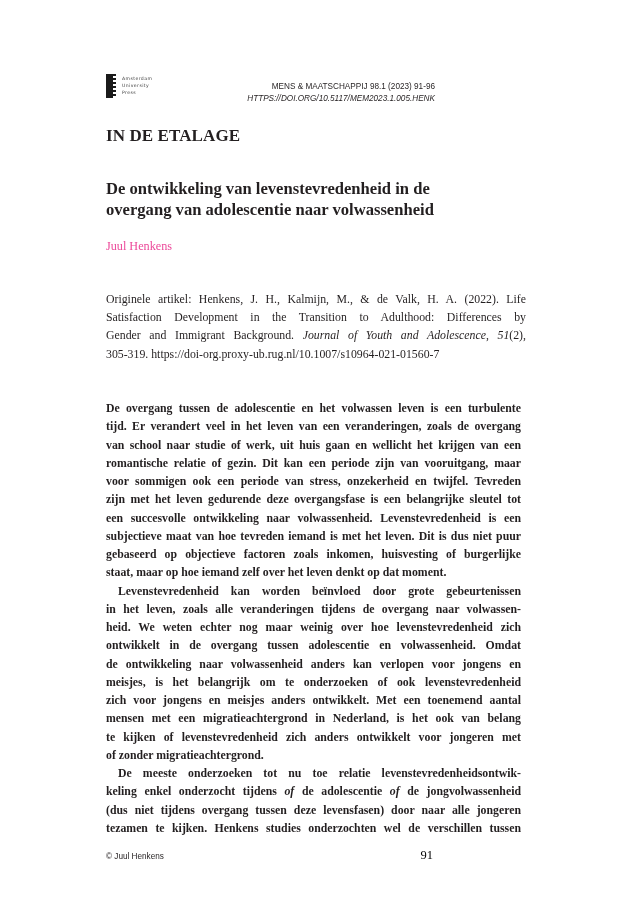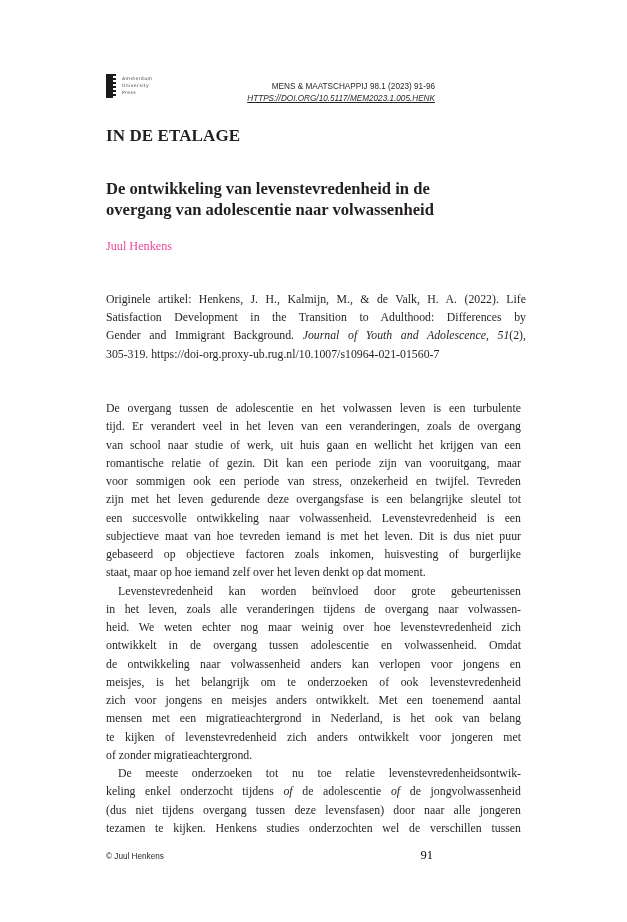--- a/index.html
+++ b/index.html
@@ -7,38 +7,38 @@
     .page { position: absolute; left: 0; top: 2px; width: 539px; height: 922px; background: #fff; }
 
     .logo { position: absolute; left: 106px; top: 72px; display: flex; align-items: flex-start; }
     .logo-mark { width: 8px; height: 24px; background: #1a1a1a; position: relative; }
     .logo-mark::after { content: ""; position: absolute; right: -2px; top: 0; width: 3px; height: 24px;
       background: repeating-linear-gradient(to bottom, #1a1a1a 0 2px, #fff 2px 4px); }
     .logo-text { margin-left: 8px; font-family: "DejaVu Sans", sans-serif; font-size: 4.6px; line-height: 7px; letter-spacing: 0.4px; color: #444; margin-top: 1px; }
 
     .header-right { position: absolute; right: 104px; top: 79px; text-align: right;
       font-family: "Liberation Sans", sans-serif; font-size: 8.2px; line-height: 12px; color: #231f20; }
-    .header-right .doi { font-style: italic; text-decoration: underline; }
+    .header-right .doi { font-style: italic; }
 
     .section-label { position: absolute; left: 106px; top: 124px; font-family: "Liberation Serif", serif;
       font-weight: bold; font-size: 17px; letter-spacing: 0.1px; color: #231f20; }
 
     .title { position: absolute; left: 106px; top: 176px; width: 420px; font-family: "Liberation Serif", serif;
       font-weight: bold; font-size: 16.6px; line-height: 21px; color: #231f20; }
 
     .author { position: absolute; left: 106px; top: 237px; font-family: "Liberation Serif", serif; font-size: 12.2px; color: #ec4899; }
 
     .citation { position: absolute; left: 106px; top: 288px; width: 420px; font-family: "Liberation Serif", serif;
       font-size: 11.8px; line-height: 18.2px; color: #231f20; }
     .citation .line { display: block; white-space: nowrap; text-align: justify; text-align-last: justify; }
     .citation .line.last { text-align-last: left; }
 
     .body { position: absolute; left: 106px; top: 397px; width: 415px; font-family: "Liberation Serif", serif;
       font-size: 11.8px; line-height: 18.25px; color: #231f20; }
-    .body .line { display: block; white-space: nowrap; text-align: justify; text-align-last: justify; }
+    .body .line { display: block; white-space: nowrap; text-align: justify; text-align-last: justify; font-weight: bold; }
     .body .line.last { text-align-last: left; }
     .body .line.indent { padding-left: 12px; }
     i { font-style: italic; }
 
     .footer-left { position: absolute; left: 106px; top: 850px; font-family: "Liberation Sans", sans-serif; font-size: 8.2px; color: #231f20; }
     .footer-right { position: absolute; right: 106px; top: 846px; font-family: "Liberation Serif", serif; font-size: 12.5px; color: #000000; }
   </style>
 </head>
 <body>
 

